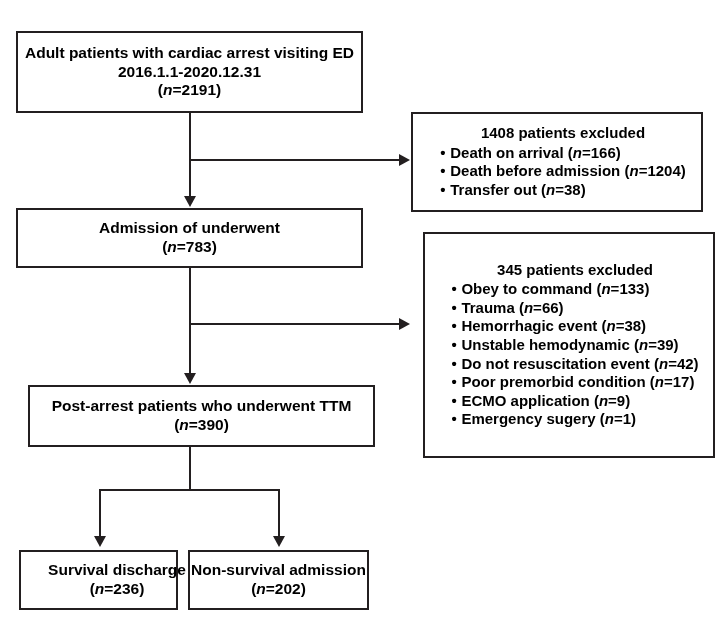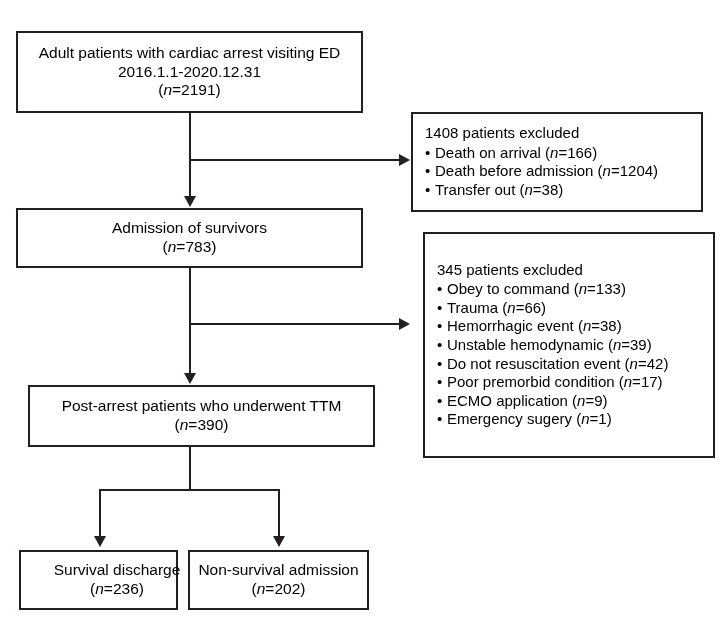--- a/index.html
+++ b/index.html
@@ -10,39 +10,40 @@
   body {
     font-family: "Liberation Sans", sans-serif;
     color: #000000;
   }
   #flow {
     position: relative;
     width: 720px;
     height: 640px;
     background: #ffffff;
     overflow: hidden;
+    font-weight: bold;
   }
   .box {
     position: absolute;
     box-sizing: border-box;
     border: 2px solid #231f20;
     background: #ffffff;
     display: flex;
     flex-direction: column;
     justify-content: center;
     align-items: center;
     text-align: center;
     line-height: 1.22;
   }
   .box-line {
     display: block;
     white-space: nowrap;
   }
   .excl {
-    align-items: flex-start;
+    align-items: center;
     justify-content: center;
     text-align: left;
     padding-left: 12px;
   }
   .excl .hdr {
     display: block;
     white-space: nowrap;
     margin-bottom: 1px;
   }
   .excl ul {
@@ -139,21 +140,21 @@
   <div class="box excl" id="box-excl-1">
     <span class="hdr">1408 patients excluded</span>
     <ul>
       <li><span>Death on arrival</span> (<i>n</i>=<span>166</span>)</li>
       <li><span>Death before admission</span> (<i>n</i>=<span>1204</span>)</li>
       <li><span>Transfer out</span> (<i>n</i>=<span>38</span>)</li>
     </ul>
   </div>
 
   <div class="box" id="box-admission">
-    <span class="box-line">Admission of survivors</span>
+    <span class="box-line">Admission of underwent</span>
     <span class="box-line"><span>(</span><i>n</i><span>=783)</span></span>
   </div>
 
   <div class="vline" id="spine-2"></div>
   <div class="arrow-down" id="arrow-2"></div>
   <div class="hline" id="branch-2"></div>
   <div class="arrow-right" id="ba-2"></div>
 
   <div class="box excl" id="box-excl-2">
     <span class="hdr">345 patients excluded</span>

